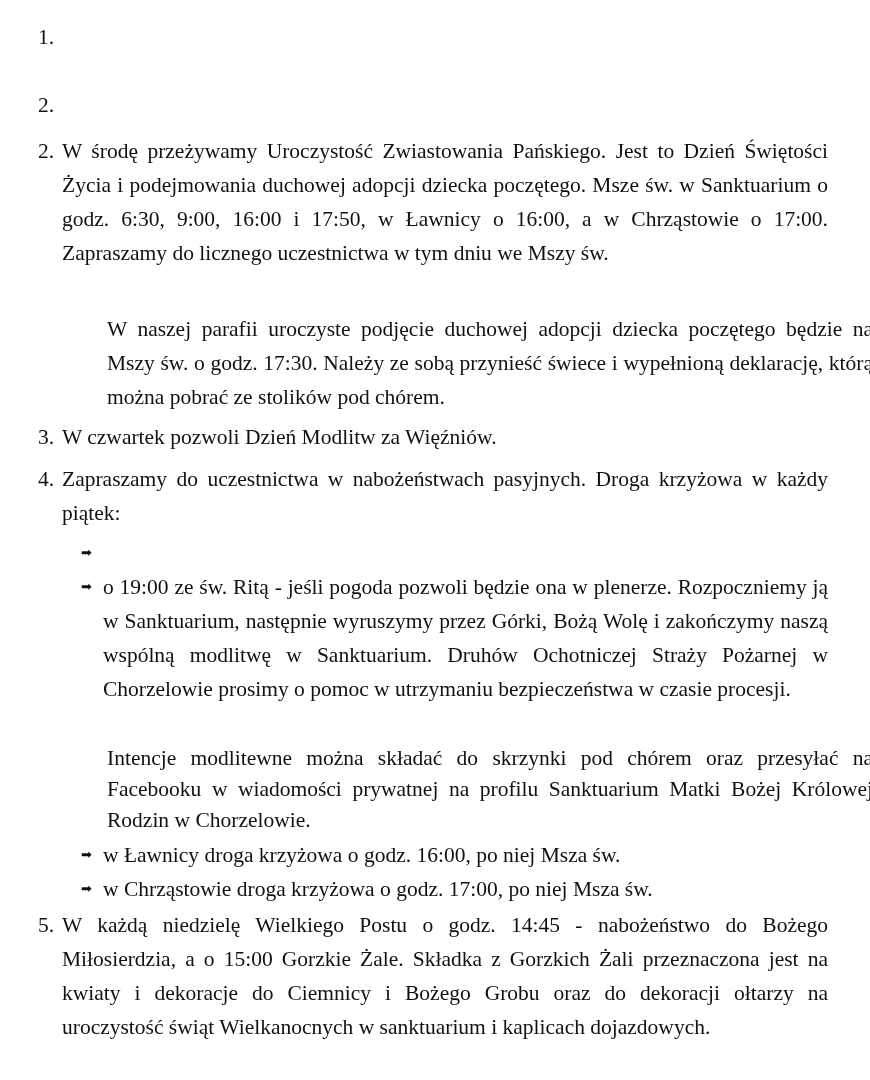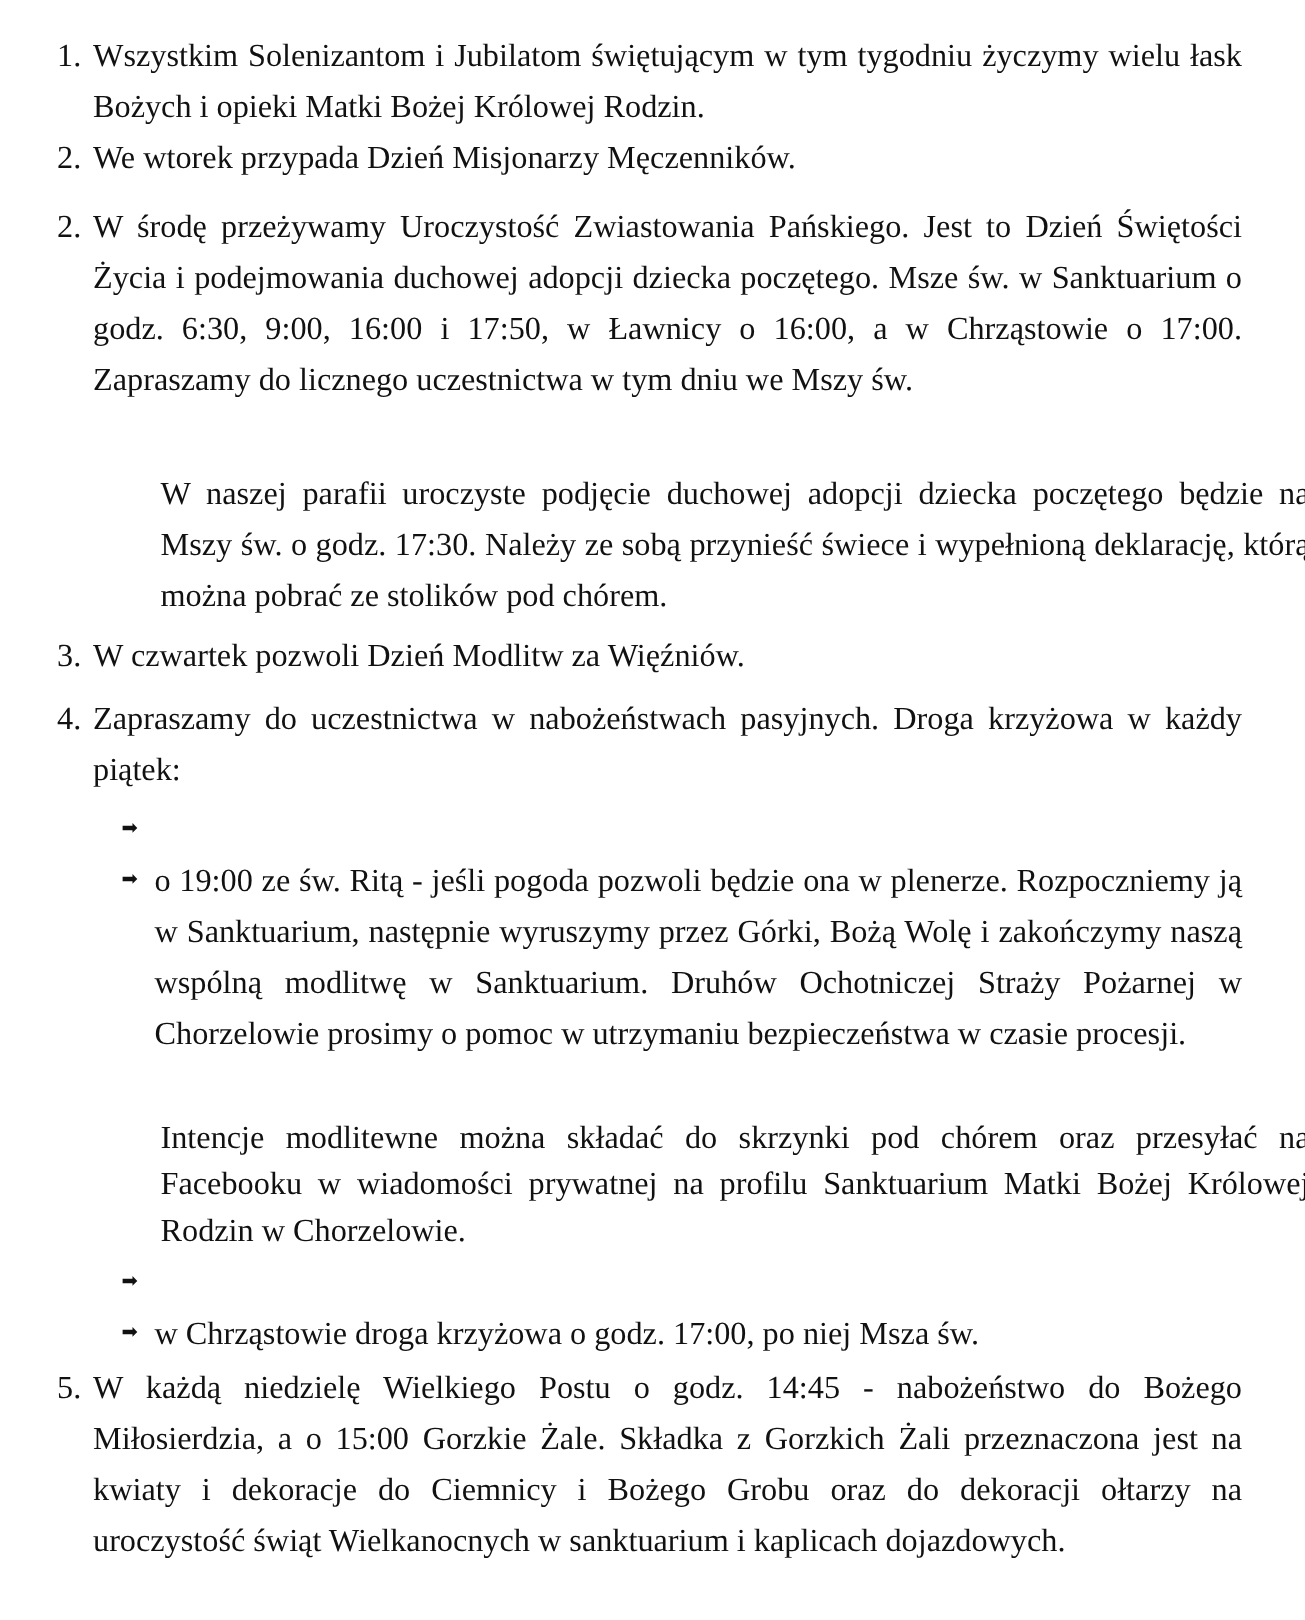--- a/index.html
+++ b/index.html
@@ -57,26 +57,24 @@
     font-size: 13px;
   }
 </style>
 </head>
 <body>
 
 <div class="doc">
 
   <div class="item" style="top:20px;">
     <span class="num">1.</span>
-    <span>Wszystkim Solenizantom i Jubilatom świętującym w tym tygodniu życzymy wielu łask Bożych i opieki Matki Bożej Królowej Rodzin.</span>
   </div>
 
   <div class="item" style="top:88px;">
     <span class="num">2.</span>
-    <span>We wtorek przypada Dzień Misjonarzy Męczenników.</span>
   </div>
 
   <div class="item" style="top:134px;">
     <span class="num">2.</span>
     <span>W środę przeżywamy Uroczystość Zwiastowania Pańskiego. Jest to Dzień Świętości Życia i podejmowania duchowej adopcji dziecka poczętego. Msze św. w Sanktuarium o godz. 6:30, 9:00, 16:00 i 17:50, w Ławnicy o 16:00, a w Chrząstowie o 17:00. Zapraszamy do licznego uczestnictwa w tym dniu we Mszy św.</span>
   </div>
 
   <div class="para" style="top:312px;">W naszej parafii uroczyste podjęcie duchowej adopcji dziecka poczętego będzie na Mszy św. o godz. 17:30. Należy ze sobą przynieść świece i wypełnioną deklarację, którą można pobrać ze stolików pod chórem.</div>
 
   <div class="item" style="top:420px;">
@@ -95,20 +93,21 @@
 
   <div class="bullet" style="top:570px;">
     <span class="arrow">➡</span>
     <span>o 19:00 ze św. Ritą - jeśli pogoda pozwoli będzie ona w plenerze. Rozpoczniemy ją w Sanktuarium, następnie wyruszymy przez Górki, Bożą Wolę i zakończymy naszą wspólną modlitwę w Sanktuarium. Druhów Ochotniczej Straży Pożarnej w Chorzelowie prosimy o pomoc w utrzymaniu bezpieczeństwa w czasie procesji.</span>
   </div>
 
   <div class="para" style="top:743px; line-height:31px;font-family:Liberation Serif, serif;">Intencje modlitewne można składać do skrzynki pod chórem oraz przesyłać na Facebooku w wiadomości prywatnej na profilu Sanktuarium Matki Bożej Królowej Rodzin w Chorzelowie.</div>
 
   <div class="bullet" style="top:838px;">
     <span class="arrow">➡</span>
+    <span>w Ławnicy droga krzyżowa o godz. 16:00, po niej Msza św.</span>
   </div>
 
   <div class="bullet" style="top:872px;">
     <span class="arrow">➡</span>
     <span>w Chrząstowie droga krzyżowa o godz. 17:00, po niej Msza św.</span>
   </div>
 
   <div class="item" style="top:908px;">
     <span class="num">5.</span>
     <span>W każdą niedzielę Wielkiego Postu o godz. 14:45 - nabożeństwo do Bożego Miłosierdzia, a o 15:00 Gorzkie Żale. Składka z Gorzkich Żali przeznaczona jest na kwiaty i dekoracje do Ciemnicy i Bożego Grobu oraz do dekoracji ołtarzy na uroczystość świąt Wielkanocnych w sanktuarium i kaplicach dojazdowych.</span>

